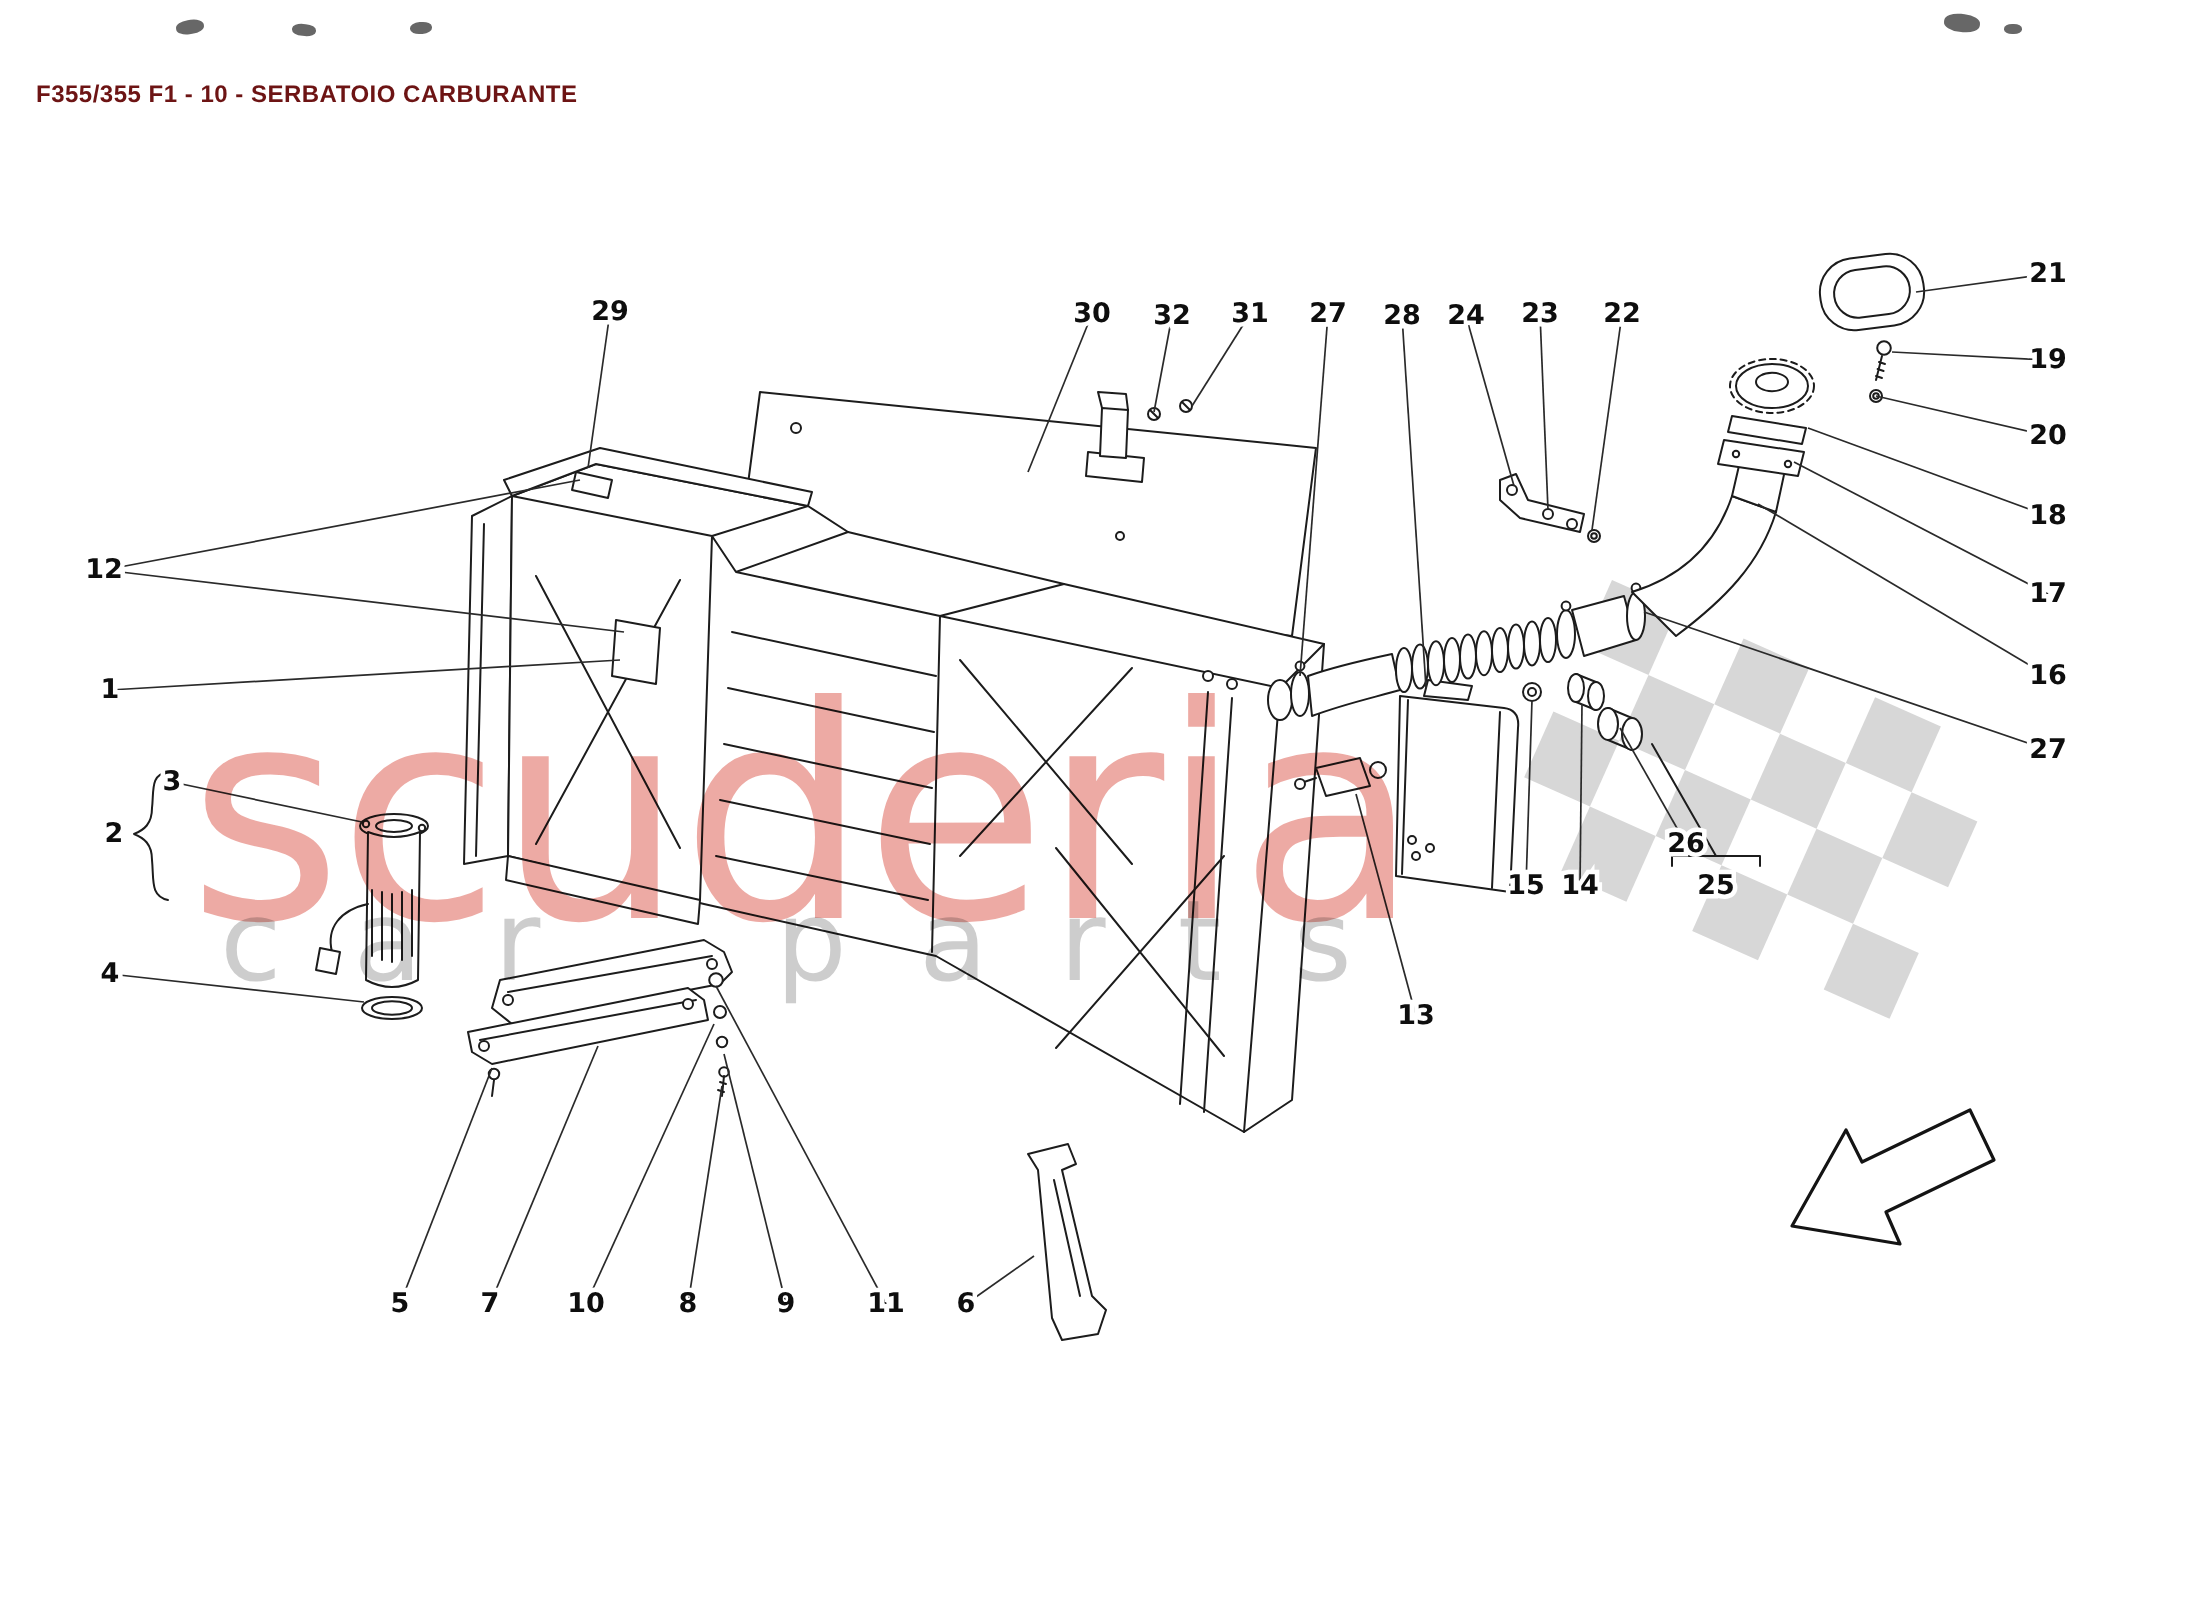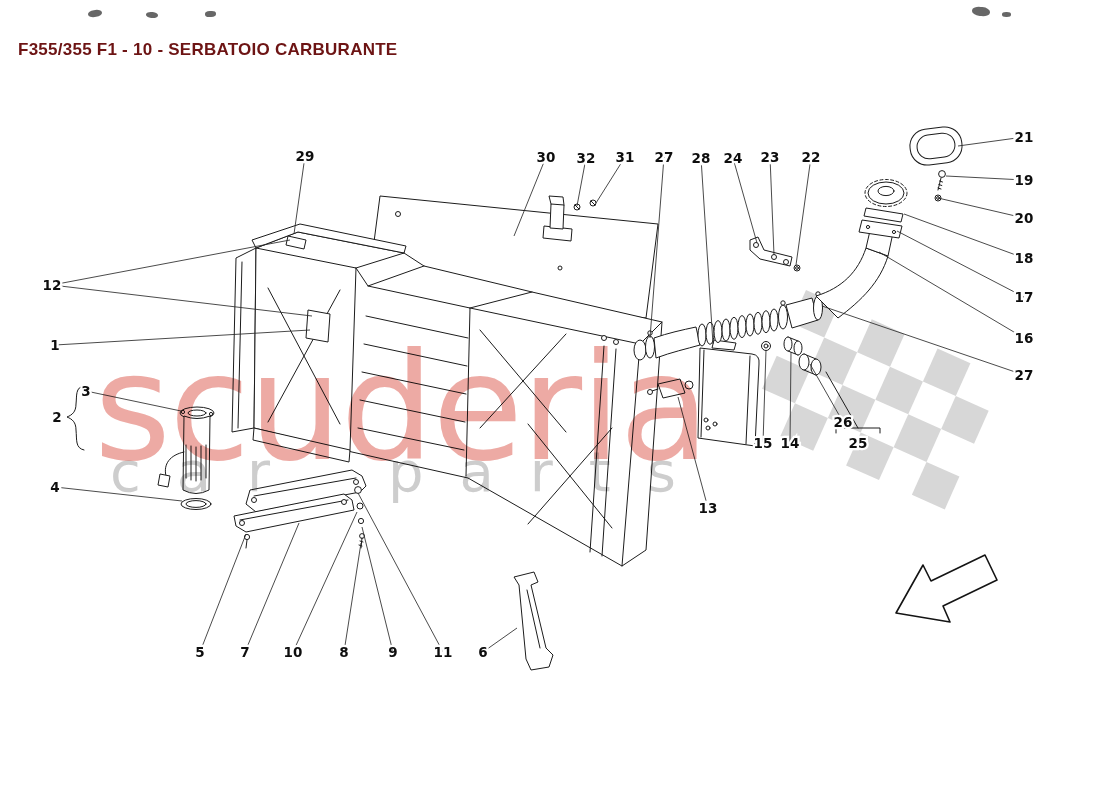--- a/index.html
+++ b/index.html
@@ -1,18 +1,18 @@
 <!DOCTYPE html>
 <html><head>
 <meta charset="utf-8">
 <style>
   html,body{margin:0;padding:0;background:#fff;}
   .stage{position:relative;width:1100px;height:800px;background:#fff;overflow:hidden;
          font-family:"Liberation Sans",sans-serif;}
-  .title{position:absolute;left:18px;top:40px;font-size:17px;font-weight:bold;
+  .title{position:absolute;left:18px;top:40px;font-size:12px;font-weight:bold;
          color:#6d1414;letter-spacing:.25px;white-space:nowrap;text-align:center;}
   .wm{position:absolute;pointer-events:none;mix-blend-mode:multiply;line-height:1;white-space:nowrap;}
   .wm-scuderia{left:84px;top:334px;font-size:148px;font-weight:400;
                color:rgba(222,100,90,.55);letter-spacing:-2px;
                font-family:"DejaVu Sans",sans-serif;margin-left:10px;}
   .wm-carparts{left:110px;top:444px;font-size:56px;font-weight:400;
                color:rgba(150,150,150,.48);letter-spacing:36px;word-spacing:28px;
                font-family:"DejaVu Sans",sans-serif;}
   .speck{position:absolute;background:#343434;opacity:.75;border-radius:45%;}
   svg.diagram{position:absolute;left:0;top:0;}

